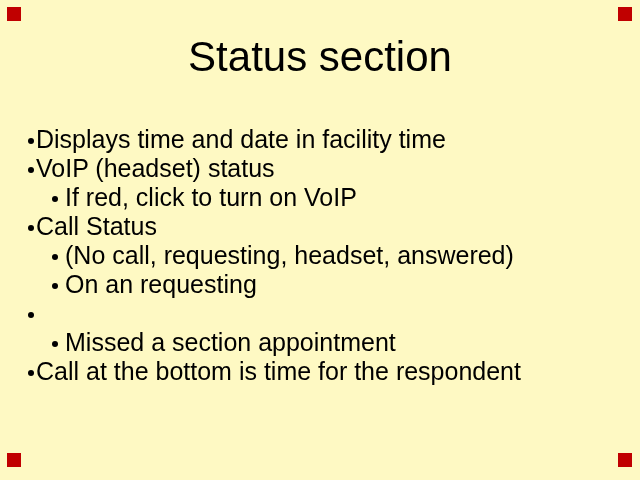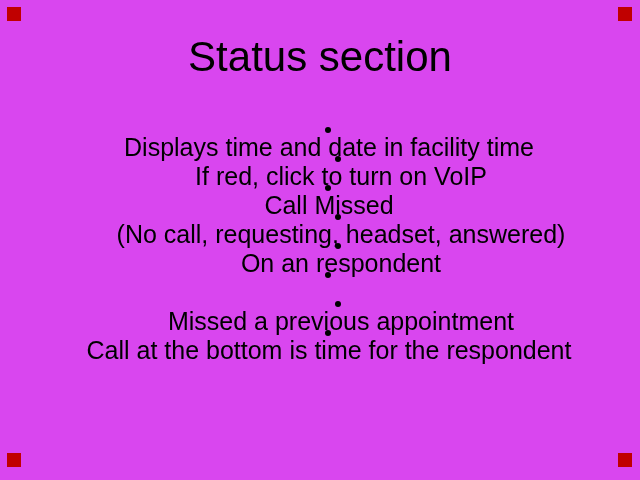--- a/index.html
+++ b/index.html
@@ -10,21 +10,21 @@
     width: 640px;
     height: 480px;
     background: #ffffff;
     font-family: "Liberation Sans", sans-serif;
     position: relative;
     overflow: hidden;
   }
   .slide {
     position: absolute;
     inset: 0;
-    background: #d946ef;
+    background: #fef9c3;
     text-decoration: underline;
   }
   .slide-title {
     position: absolute;
     top: 33px;
     left: 0;
     width: 100%;
     text-align: center;
     font-size: 42px;
     line-height: 1.15;
@@ -41,21 +41,20 @@
     color: #000000;
   }
   .line {
     display: flex;
     align-items: center;
     height: 29px;
     font-size: 25px;
     line-height: 29px;
     white-space: nowrap;
     color: #000000;
-    flex-direction: column;
   }
   .line .dot {
     flex: 0 0 auto;
     width: 6px;
     height: 6px;
     border-radius: 50%;
     background: #000000;
     margin-top: 2px;
   }
   .line.l1 .dot {
@@ -87,49 +86,53 @@
 
   <div class="slide-title">Status section</div>
 
   <div class="bullet-list">
 
     <div class="line l1">
       <span class="dot" style="background: rgb(0, 0, 0);"></span>
       <span class="txt">Displays time and date in facility time</span>
     </div>
 
+    <div class="line l1">
+      <span class="dot" style="background: rgb(0, 0, 0);"></span>
+      <span class="txt">VoIP (headset) status</span>
+    </div>
 
     <div class="line l2">
       <span class="dot" style="background: rgb(0, 0, 0);"></span>
       <span class="txt">If red, click to turn on VoIP</span>
     </div>
 
     <div class="line l1">
       <span class="dot" style="background: rgb(0, 0, 0);"></span>
-      <span class="txt">Call Missed</span>
+      <span class="txt">Call Status</span>
     </div>
 
     <div class="line l2">
       <span class="dot" style="background: rgb(0, 0, 0);"></span>
       <span class="txt">(No call, requesting, headset, answered)</span>
     </div>
 
 
     <div class="line l2">
       <span class="dot" style="background: rgb(0, 0, 0);"></span>
-      <span class="txt">On an respondent</span>
+      <span class="txt">On an requesting</span>
     </div>
 
     <div class="line l1">
       <span class="dot" style="background: rgb(0, 0, 0);"></span>
     </div>
 
     <div class="line l2">
       <span class="dot" style="background: rgb(0, 0, 0);"></span>
-      <span class="txt">Missed a previous appointment</span>
+      <span class="txt">Missed a section appointment</span>
     </div>
 
     <div class="line l1">
       <span class="dot" style="background: rgb(0, 0, 0);"></span>
       <span class="txt">Call at the bottom is time for the respondent</span>
     </div>
 
   </div>
 
   <div class="corner-marker tl" style="background: rgb(192, 0, 0);"></div>

